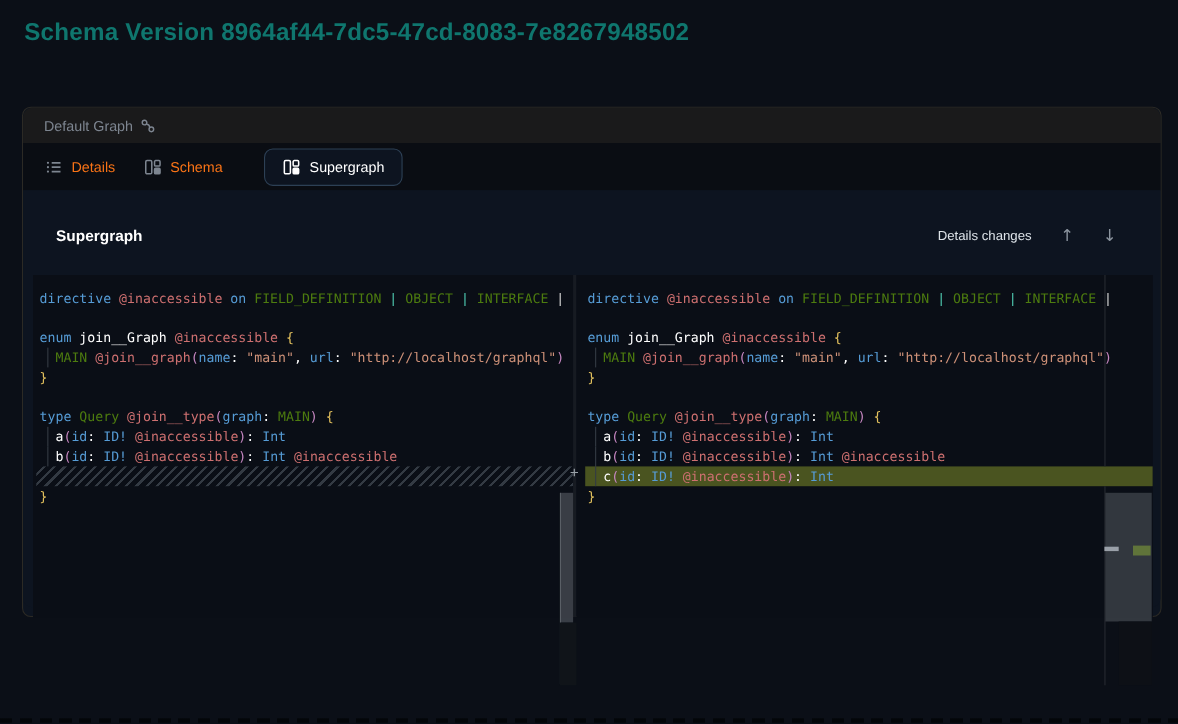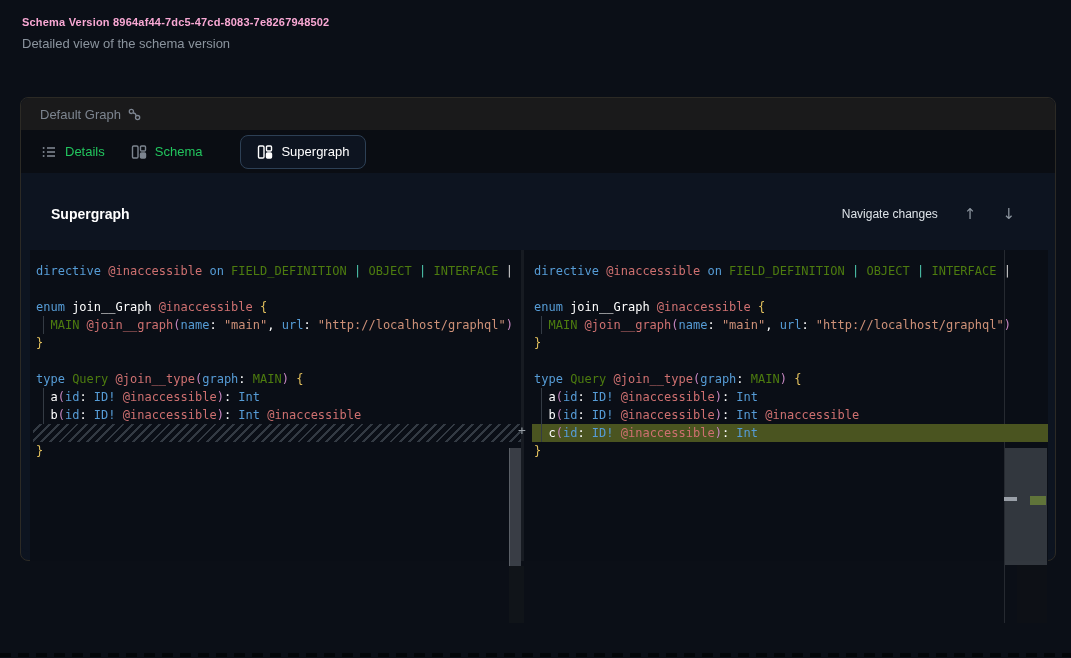--- a/index.html
+++ b/index.html
@@ -5,21 +5,21 @@
   * { margin:0; padding:0; box-sizing:border-box; }
   html,body { width:1071px; height:658px; }
   body {
     position:relative; overflow:hidden;
     background:#0b0f17;
     font-family:"Liberation Sans", sans-serif;
     color:#e6edf3;
   }
   
   .page-head { position:absolute; left:22px; top:16px; }
-  .page-head h1 { font-size:11px; font-weight:700; color:#f9a8d4; letter-spacing:.2px; }
+  .page-head h1 { font-size:22px; font-weight:700; color:#0f766e; letter-spacing:.2px; }
   .page-head .sub { margin-top:8px; font-size:13px; color:#8b949e; }
 
   
   .card {
     position:absolute; left:20px; top:97px; width:1036px; height:464px;
     border:1px solid #2c2a25; border-radius:8px; background:#0d1420; z-index:1;
   }
   .tabstrip {
     height:32px; background:#1a1a1b; border-radius:8px 8px 0 0;
     display:flex; align-items:stretch; padding-left:2px; overflow:hidden;
@@ -28,21 +28,21 @@
     display:flex; align-items:center; gap:7px; padding:0 17px;
     font-size:13px; color:#7d8590; cursor:pointer; white-space:nowrap;
   }
   .vtab.active { background:#0a0d13; color:#eef2f6; border-radius:6px 6px 0 0; }
   .vtab svg { display:block; }
 
   .subtabs {
     height:43px; background:#0a0d13; display:flex; align-items:center; padding-left:20px;
   }
   .stab {
-    display:flex; align-items:center; gap:8px; font-size:13px; color:#22c55e;
+    display:flex; align-items:center; gap:8px; font-size:13px; color:#f97316;
     margin-right:26px; cursor:pointer; white-space:nowrap;
   }
   .stab.active {
     color:#ffffff; border:1px solid #2d4055; background:#0d1420;
     border-radius:8px; padding:8px 16px; margin-left:12px; margin-right:0;
   }
   .stab svg { display:block; }
 
   .section { position:relative; height:379px; background:#0d1420; border-radius:0 0 8px 8px; }
   .section-header {
@@ -105,21 +105,20 @@
   .bottom-dashes {
     position:absolute; left:0; top:653px; width:1071px; height:4px;
     background:repeating-linear-gradient(90deg, #030609 0 11px, transparent 11px 18px);
   }
 </style>
 </head>
 <body>
 
 <div class="page-head">
   <h1>Schema Version 8964af44-7dc5-47cd-8083-7e8267948502</h1>
-  <div class="sub">Detailed view of the schema version</div>
 </div>
 
 <div class="card">
 
   <div class="tabstrip">
     <div class="vtab">
       <span>Default Graph</span>
       <span>
         <svg width="13" height="13" viewBox="0 0 13 13" fill="none" stroke="#7d8590" stroke-width="1.3">
           <circle cx="3.4" cy="3.4" r="2.1"></circle>
@@ -163,21 +162,21 @@
         </svg>
       </span>
       <span>Supergraph</span>
     </div>
   </div>
 
   <div class="section">
     <div class="section-header">
       <div class="section-title">Supergraph</div>
       <div class="nav-changes">
-        <span class="nav-label">Navigate changes</span>
+        <span class="nav-label">Details changes</span>
         <button class="nav-btn">↑</button>
         <button class="nav-btn">↓</button>
       </div>
     </div>
   </div>
 </div>
 
 <div class="diff">
   <div class="pane pane-left">
       <div class="cl"><span class="tk-kw">directive</span><span class="tk-pl"> </span><span class="tk-dir">@inaccessible</span><span class="tk-pl"> </span><span class="tk-kw">on</span><span class="tk-pl"> </span><span class="tk-type">FIELD_DEFINITION</span><span class="tk-pl"> </span><span class="tk-pipe">|</span><span class="tk-pl"> </span><span class="tk-type">OBJECT</span><span class="tk-pl"> </span><span class="tk-pipe">|</span><span class="tk-pl"> </span><span class="tk-type">INTERFACE</span><span class="tk-pl"> </span><span class="tk-pw">|</span></div>

